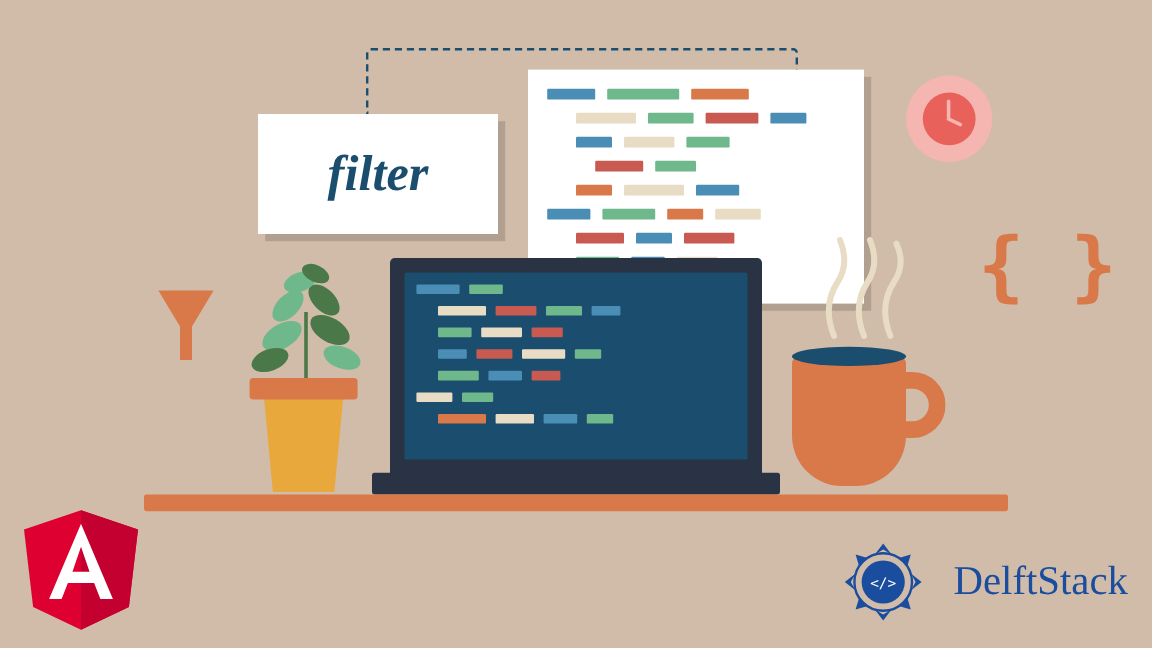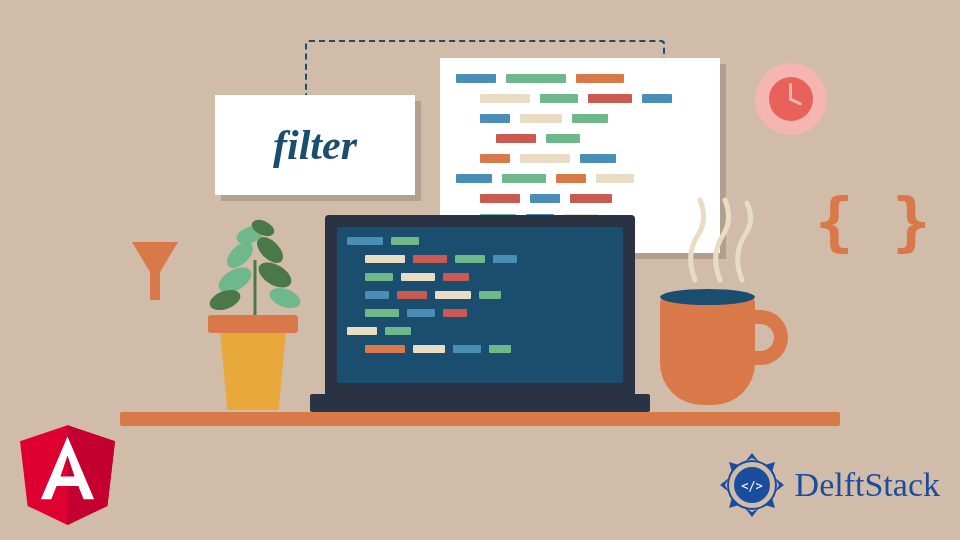--- a/index.html
+++ b/index.html
@@ -252,20 +252,21 @@
   }
   .delft-emblem {
     width: 70px;
     height: 70px;
   }
   .delft-text {
     font-size: 34px;
     font-weight: 500;
     color: #1a4d9e;
     font-family: Georgia, serif;
+    margin-left: 16px;
   }
 </style>
 </head>
 <body>
 
 <div class="dashed-connector"></div>
 <div class="arrow-down"></div>
 
 <div class="clock">
   <div class="clock-face">

